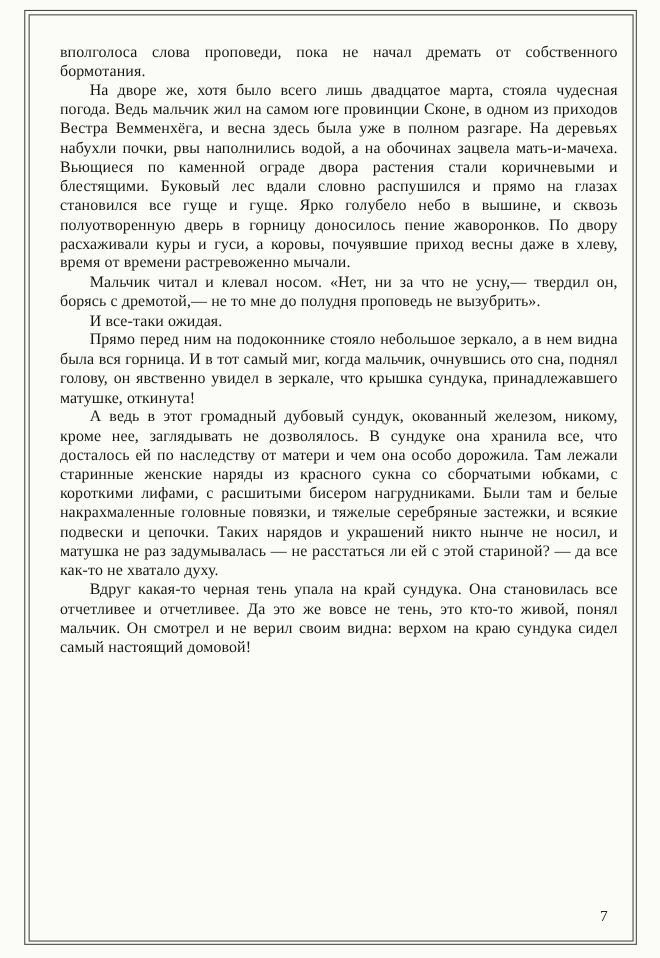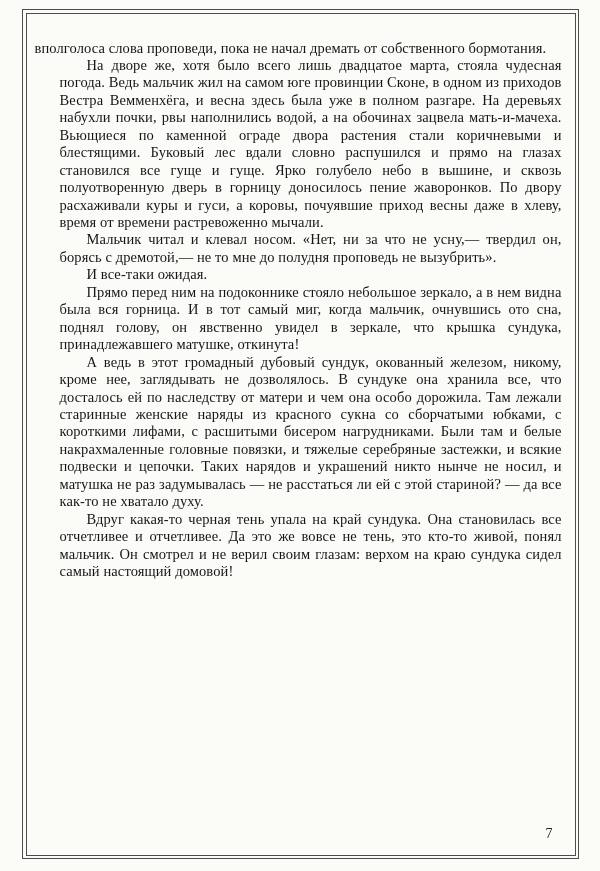--- a/index.html
+++ b/index.html
@@ -24,38 +24,37 @@
     border: 1.4px solid #4c4c4c;
   }
   .frame-inner {
     position: absolute;
     inset: 2.5px;
     border: 1px solid #4c4c4c;
   }
   .content {
     position: absolute;
     inset: 0;
-    padding: 26px 13px 10px 8px;
+    padding: 26px 13px 10px 28px;
     box-sizing: border-box;
   }
   .text-block {
     font-size: 14.5px;
     line-height: 17.45px;
     text-align: justify;
     letter-spacing: 0.1px;
   }
   .para {
     margin: 0;
     text-align: justify;
     hyphens: auto;
     -webkit-hyphens: auto;
   }
   .para.indent {
     text-indent: 27px;
-    margin-left: 25px;
   }
   .page-number {
     position: absolute;
     right: 22px;
     bottom: 13px;
     font-size: 14px;
     color: #222;
   }
 </style>
 </head>
@@ -64,18 +63,18 @@
 <div class="frame-outer">
   <div class="frame-inner">
     <div class="content">
       <div class="text-block">
           <p class="para">вполголоса слова проповеди, пока не начал дремать от собственного бормотания.</p>
           <p class="para indent">На дворе же, хотя было всего лишь двадцатое марта, стояла чудесная погода. Ведь мальчик жил на самом юге провинции Сконе, в одном из приходов Вестра Вемменхёга, и весна здесь была уже в полном разгаре. На деревьях набухли почки, рвы наполнились водой, а на обочинах зацвела мать-и-мачеха. Вьющиеся по каменной ограде двора растения стали коричневыми и блестящими. Буковый лес вдали словно распушился и прямо на глазах становился все гуще и гуще. Ярко голубело небо в вышине, и сквозь полуотворенную дверь в горницу доносилось пение жаворонков. По двору расхаживали куры и гуси, а коровы, почуявшие приход весны даже в хлеву, время от времени растревоженно мычали.</p>
           <p class="para indent">Мальчик читал и клевал носом. «Нет, ни за что не усну,— твердил он, борясь с дремотой,— не то мне до полудня проповедь не вызубрить».</p>
           <p class="para indent">И все-таки ожидая.</p>
           <p class="para indent">Прямо перед ним на подоконнике стояло небольшое зеркало, а в нем видна была вся горница. И в тот самый миг, когда мальчик, очнувшись ото сна, поднял голову, он явственно увидел в зеркале, что крышка сундука, принадлежавшего матушке, откинута!</p>
           <p class="para indent">А ведь в этот громадный дубовый сундук, окованный железом, никому, кроме нее, заглядывать не дозволялось. В сундуке она хранила все, что досталось ей по наследству от матери и чем она особо дорожила. Там лежали старинные женские наряды из красного сукна со сборчатыми юбками, с короткими лифами, с расшитыми бисером нагрудниками. Были там и белые накрахмаленные головные повязки, и тяжелые серебряные застежки, и всякие подвески и цепочки. Таких нарядов и украшений никто нынче не носил, и матушка не раз задумывалась — не расстаться ли ей с этой стариной? — да все как-то не хватало духу.</p>
-          <p class="para indent">Вдруг какая-то черная тень упала на край сундука. Она становилась все отчетливее и отчетливее. Да это же вовсе не тень, это кто-то живой, понял мальчик. Он смотрел и не верил своим глазам: верхом на краю сундука сидел самый настоящий домовой!</p>
+          <p class="para indent">Вдруг какая-то черная тень упала на край сундука. Она становилась все отчетливее и отчетливее. Да это же вовсе не тень, это кто-то живой, понял мальчик. Он смотрел и не верил своим видна: верхом на краю сундука сидел самый настоящий домовой!</p>
         </div>
       <div class="page-number">7</div>
     </div>
   </div>
 </div>
 
 </body></html>

